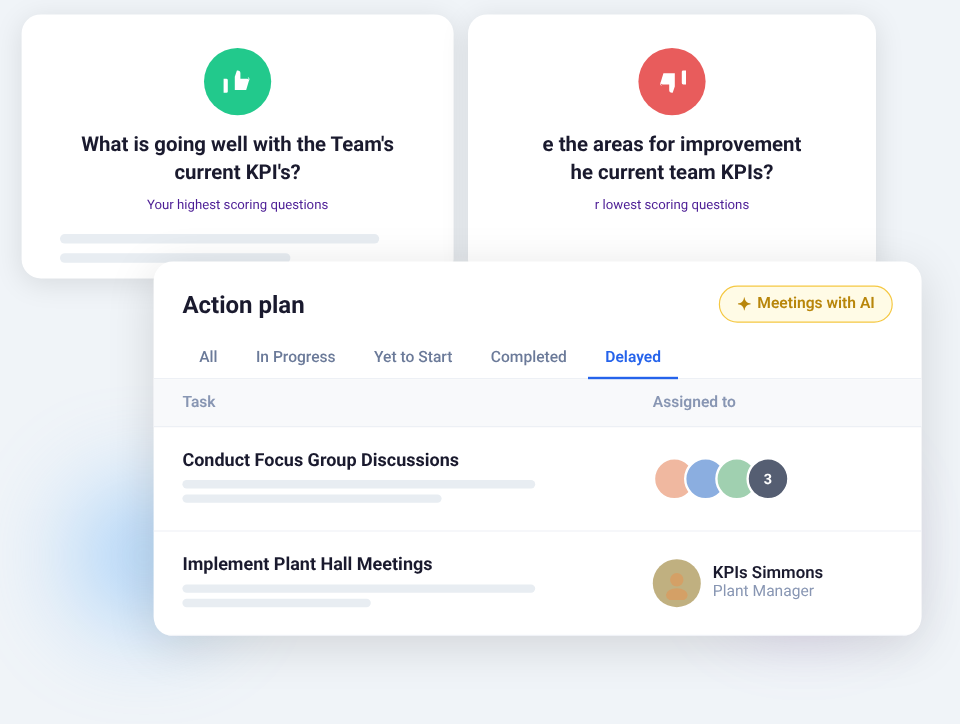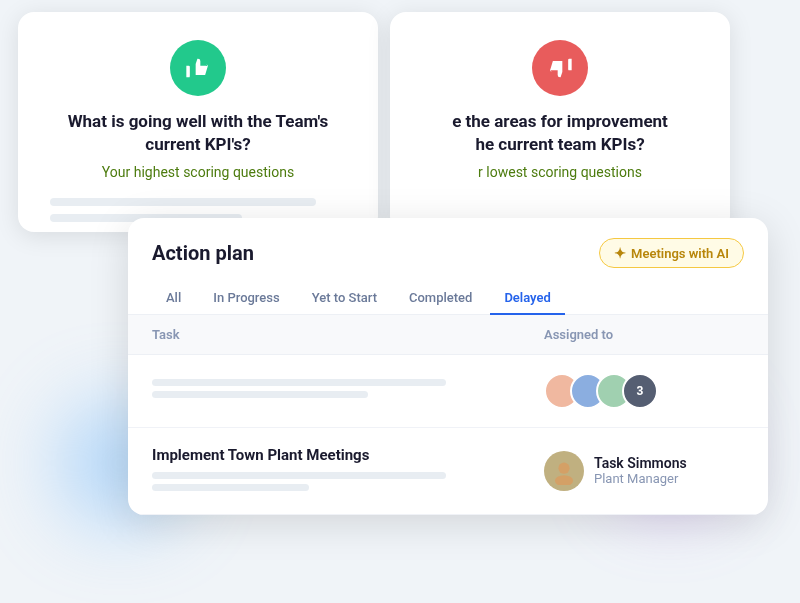--- a/index.html
+++ b/index.html
@@ -65,22 +65,22 @@
     .card-title {
       font-size: 17px;
       font-weight: 700;
       color: #1a1a2e;
       text-align: center;
       line-height: 1.35;
       margin-bottom: 8px;
     }
 
     .card-subtitle {
-      font-size: 14px;
-      color: #4d7c0f;
+      font-size: 11px;
+      color: #4c1d95;
       text-align: center;
     }
 
     .card-lines {
       margin-top: 18px;
     }
 
     .card-line {
       height: 8px;
       border-radius: 4px;
@@ -368,49 +368,50 @@
       <div class="tab active">Delayed</div>
     </div>
 
     <div class="table-header">
       <div class="col-task">Task</div>
       <div class="col-assigned">Assigned to</div>
     </div>
 
     <div class="task-row">
       <div class="task-info">
+        <div class="task-name">Conduct Focus Group Discussions</div>
         <div class="task-bar task-bar-long"></div>
         <div class="task-bar task-bar-short"></div>
       </div>
       <div class="assigned-col">
         <div class="avatar-group">
           <div class="avatar face-1"></div>
           <div class="avatar face-2"></div>
           <div class="avatar face-3"></div>
           <div class="avatar avatar-count">3</div>
         </div>
       </div>
     </div>
 
     <div class="task-row">
       <div class="task-info">
-        <div class="task-name">Implement Town Plant Meetings</div>
+        <div class="task-name">Implement Plant Hall Meetings</div>
         <div class="task-bar task-bar-long"></div>
         <div class="task-bar task-bar-2"></div>
       </div>
       <div class="assigned-col">
         <div class="single-assignee">
           <div class="assignee-avatar face-5">
             <svg width="28" height="28" viewBox="0 0 40 40" fill="none">
               <circle cx="20" cy="16" r="8" fill="#d4a066"></circle>
               <ellipse cx="20" cy="34" rx="13" ry="8" fill="#d4a066"></ellipse>
             </svg>
           </div>
           <div class="assignee-info">
-            <span class="assignee-name">Task Simmons</span>
+            <span class="assignee-name">KPIs Simmons</span>
             <span class="assignee-role">Plant Manager</span>
           </div>
         </div>
       </div>
     </div>
 
   </div>
 
 </div>
 

